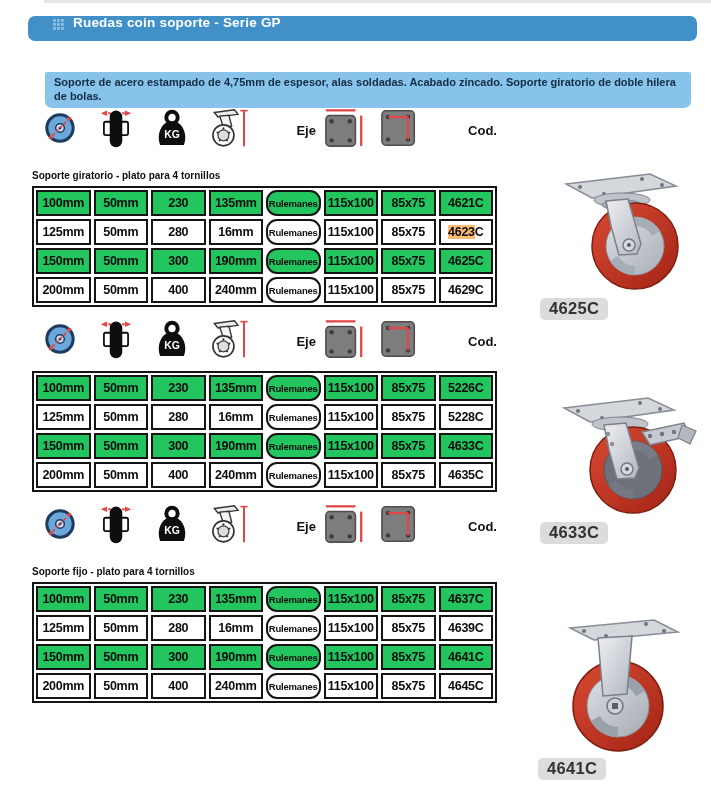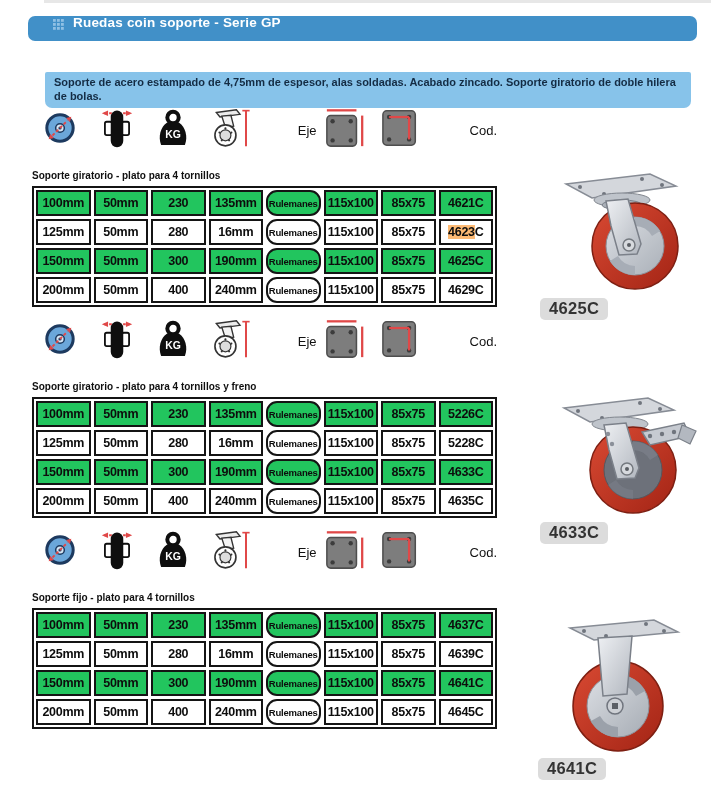--- a/index.html
+++ b/index.html
@@ -19,21 +19,21 @@
   .subtitle-box{
     position:absolute;left:45px;top:35px;width:646px;box-sizing:border-box;
     background:#87c3ea;border-radius:2px 2px 7px 7px;
     padding:3px 9px 5px;font-size:11px;font-weight:bold;color:#142c44;line-height:14px;margin-top:37px;
   }
 
   
   .content{position:absolute;left:32px;top:100px;width:465px;}
   .section{margin-bottom:4px;}
   .icon-row{height:60px;display:grid;grid-template-columns:repeat(8,1fr);align-items:center;justify-items:center;}
-  .hdr-label{font-size:13px;font-weight:normal;color:#111;padding-left:40px;}
+  .hdr-label{font-size:13px;font-weight:bold;color:#111;padding-left:40px;}
   .section-title{
     height:26px;display:flex;align-items:flex-end;padding-bottom:5px;box-sizing:border-box;
     font-size:10px;font-weight:bold;color:#101010;
   }
   .spec-table{
     box-sizing:border-box;border:2.5px solid #141414;background:#ffffff;padding:2px;
     display:grid;grid-template-columns:repeat(8,1fr);gap:3px;
   }
   .cell{
     box-sizing:border-box;border:2px solid #141414;height:26px;
@@ -254,21 +254,20 @@
         <circle cx="30.5" cy="9.5" r="2.3" fill="#3c3c3c"></circle>
         <circle cx="9.5" cy="33" r="2.3" fill="#3c3c3c"></circle>
         <circle cx="30.5" cy="33" r="2.3" fill="#3c3c3c"></circle>
         <line x1="9.5" y1="9.5" x2="30.5" y2="9.5" stroke="#e04848" stroke-width="2.4"></line>
         <line x1="30.5" y1="9.5" x2="30.5" y2="33" stroke="#e04848" stroke-width="2.4"></line>
       </svg>
     </span>
     <span class="hdr-label">Cod.</span>
   </div>
 </div>
-    <div class="section-title">Soporte giratorio - plato para 4 tornillos y freno</div>
     <div class="spec-table">
         <div class="cell shaded">100mm</div>
         <div class="cell shaded">50mm</div>
         <div class="cell shaded">230</div>
         <div class="cell shaded">135mm</div>
         <div class="cell shaded small">Rulemanes</div>
         <div class="cell shaded">115x100</div>
         <div class="cell shaded">85x75</div>
         <div class="cell shaded">5226C</div>
         <div class="cell plain">125mm</div>

